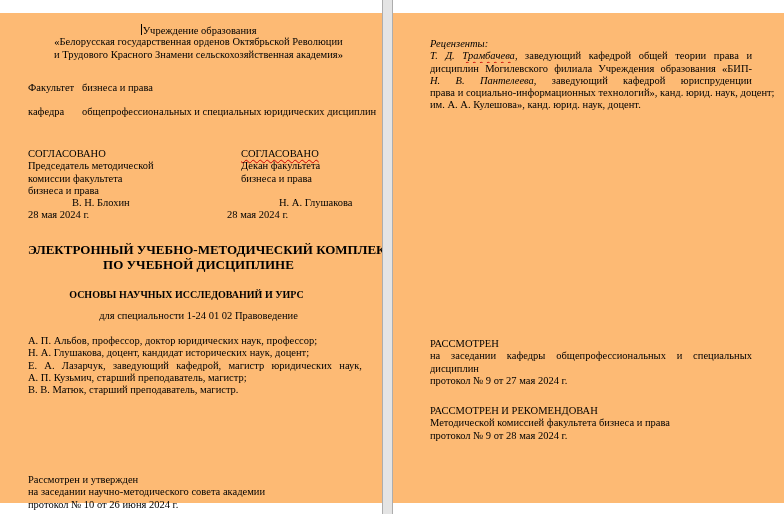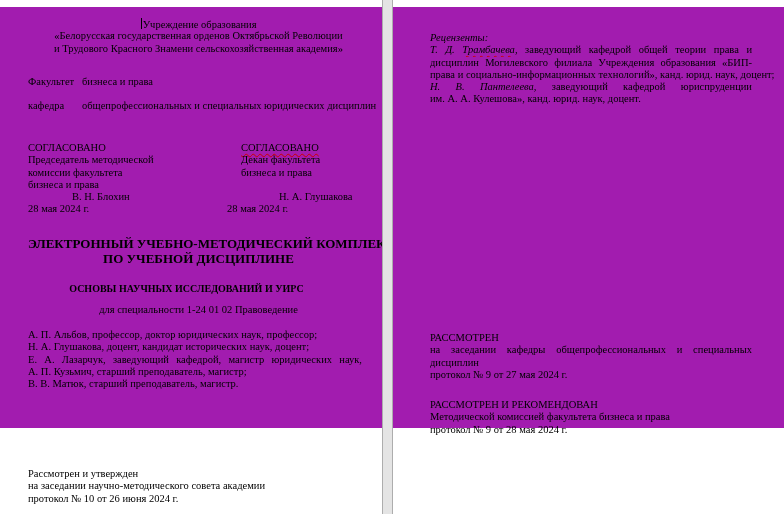--- a/index.html
+++ b/index.html
@@ -3,21 +3,21 @@
 <meta charset="utf-8">
 <title>Document</title>
 <style>
   html,body { margin:0; padding:0; background:#9a9a9a; }
   .stage {
     position:relative; width:784px; height:514px; overflow:hidden;
     background:#ffffff; color:#000;
     font-family:"Liberation Serif","DejaVu Serif",serif;
     font-size:10.5px; line-height:12.3px;
   }
-  .page { position:absolute; top:7px; height:421px; background:#a21caf; }
+  .page { position:absolute; top:13px; height:490px; background:#fdba74; }
   #pageL { left:0; width:382px; }
   #pageR { left:393px; width:391px; }
   .gap {
     position:absolute; left:382px; top:0; width:11px; height:514px;
     background:#e4e4e4; border-left:1px solid #adadad; border-right:1px solid #adadad;
     box-sizing:border-box;
   }
   .blk { position:absolute; }
   .line { height:12.3px; white-space:nowrap; }
   .just {
@@ -109,22 +109,22 @@
   </div>
 
   <div class="gap"></div>
 
   <div class="page" id="pageR">
 
     <div class="blk" style="left:37px; top:25px; width:322px;">
       <div class="line i">Рецензенты:</div>
       <div class="line just"><span class="i">Т. Д. </span><span class="i wavy">Трамбачева</span><span>, заведующий кафедрой общей теории права и гуманитарных</span></div>
       <div class="line just">дисциплин Могилевского филиала Учреждения образования «БИП-Университет</div>
+      <div class="line just"><span class="i">Н. В. Пантелеева,</span><span> заведующий кафедрой юриспруденции</span></div>
       <div class="line">права и социально-информационных технологий», канд. юрид. наук, доцент;</div>
-      <div class="line just"><span class="i">Н. В. Пантелеева,</span><span> заведующий кафедрой юриспруденции</span></div>
       <div class="line">им. А. А. Кулешова», канд. юрид. наук, доцент.</div>
     </div>
 
     <div class="blk" style="left:37px; top:325px; width:322px;">
       <div class="line">РАССМОТРЕН</div>
       <div class="line just">на заседании кафедры общепрофессиональных и специальных юридических</div>
       <div class="line">дисциплин</div>
       <div class="line">протокол № 9 от 27 мая 2024 г.</div>
     </div>
 

